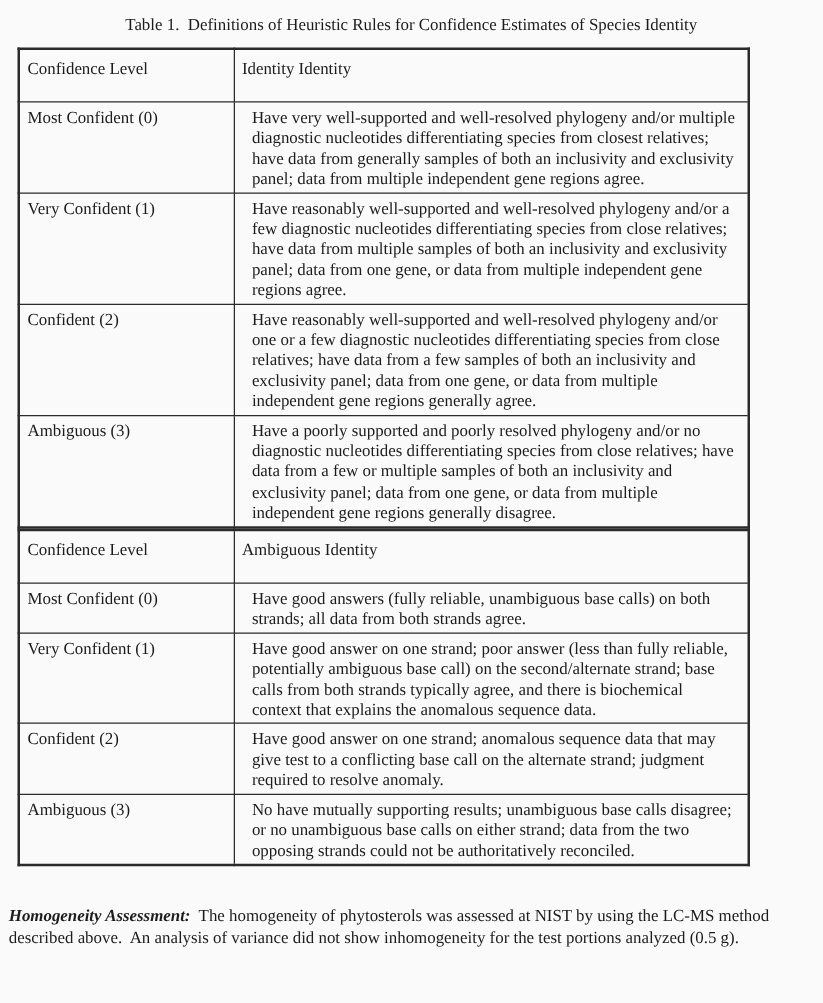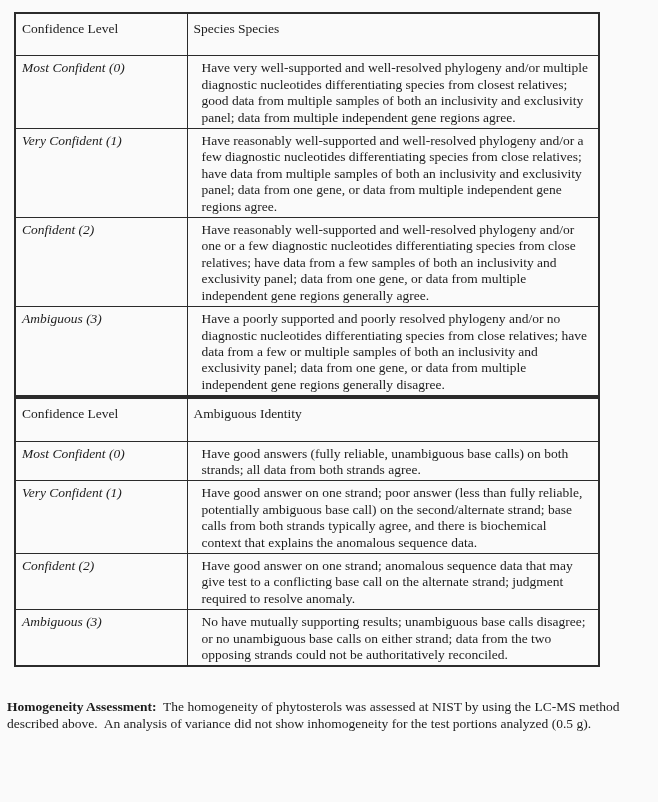--- a/index.html
+++ b/index.html
@@ -37,60 +37,61 @@
     text-align: left;
     font-weight: normal;
     line-height: 16.4px;
   }
   .col-level { width: 172px; }
   .rules-table th {
     padding: 7px 8px 18px 6px;
   }
   td.level-cell {
     padding: 4px 6px 2px 6px;
-    font-style: italic;
   }
   td.def-cell {
     padding: 4px 9px 2px 14px;
   }
   .table2-title {
     margin-top: 51px;
   }
   .notes {
     margin: 32px 7px 0 7px;
   }
   .note {
     margin: 0 0 12px 0;
     line-height: 16.6px;
     white-space: pre-wrap;
   }
   .note-label {
     font-weight: bold;
+    font-style: italic;
   }
 </style>
 </head>
 <body>
 
 <div class="page">
 
+  <div class="table-title">Table 1.  Definitions of Heuristic Rules for Confidence Estimates of Species Identity</div>
   <table class="rules-table">
     <colgroup>
       <col class="col-level">
       <col>
     </colgroup>
     <thead>
       <tr>
         <th>Confidence Level</th>
-        <th>Species Species</th>
+        <th>Identity Identity</th>
       </tr>
     </thead>
     <tbody>
       <tr>
         <td class="level-cell">Most Confident (0)</td>
-        <td class="def-cell">Have very well-supported and well-resolved phylogeny and/or multiple diagnostic nucleotides differentiating species from closest relatives; good data from multiple samples of both an inclusivity and exclusivity panel; data from multiple independent gene regions agree.</td>
+        <td class="def-cell">Have very well-supported and well-resolved phylogeny and/or multiple diagnostic nucleotides differentiating species from closest relatives; have data from generally samples of both an inclusivity and exclusivity panel; data from multiple independent gene regions agree.</td>
       </tr>
       <tr>
         <td class="level-cell">Very Confident (1)</td>
         <td class="def-cell">Have reasonably well-supported and well-resolved phylogeny and/or a few diagnostic nucleotides differentiating species from close relatives; have data from multiple samples of both an inclusivity and exclusivity panel; data from one gene, or data from multiple independent gene regions agree.</td>
       </tr>
       <tr>
         <td class="level-cell">Confident (2)</td>
         <td class="def-cell">Have reasonably well-supported and well-resolved phylogeny and/or one or a few diagnostic nucleotides differentiating species from close relatives; have data from a few samples of both an inclusivity and exclusivity panel; data from one gene, or data from multiple independent gene regions generally agree.</td>
       </tr>
       <tr>

